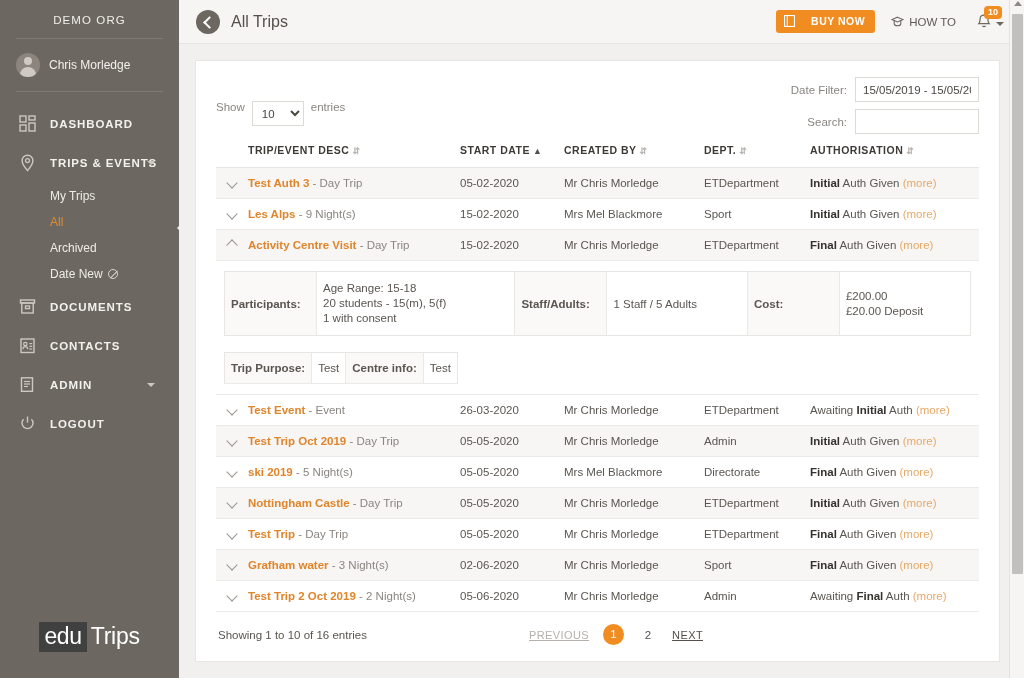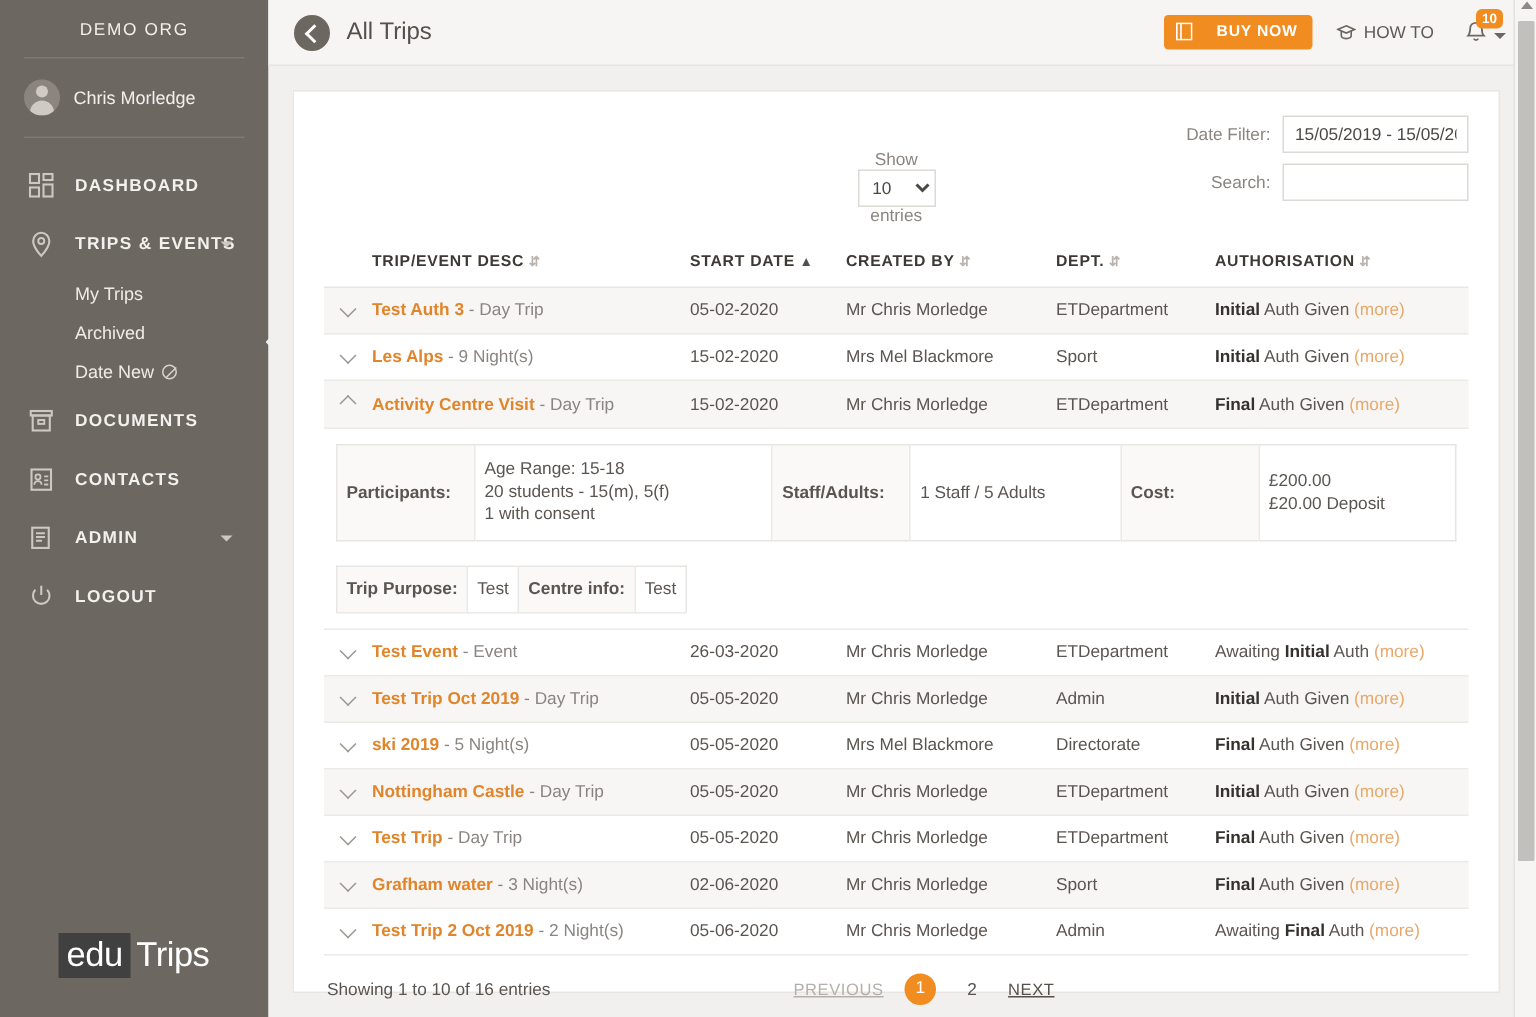--- a/index.html
+++ b/index.html
@@ -163,21 +163,21 @@
 
   .filters-right { position: absolute; right: 20px; top: 16px; text-align: right; }
   .filter-row { display: flex; align-items: center; justify-content: flex-end; margin-bottom: 7px; }
   .filter-label { font-size: 11.5px; color: #8a8580; margin-right: 8px; }
   .filter-input {
     border: 1px solid #ddd9d5; height: 25px; width: 124px;
     font-size: 11.5px; color: #4b4742; padding: 0 7px;
     font-family: "Liberation Sans", sans-serif; background: #fff;
   }
 
-  .show-row { display: flex; align-items: center; font-size: 11.5px; color: #8a8580; padding-top: 22px; flex-direction: column; }
+  .show-row { display: flex; align-items: flex-start; font-size: 11.5px; color: #8a8580; padding-top: 22px; }
   .show-select {
     margin: 0 7px; height: 25px; width: 52px; font-size: 11.5px;
     border: 1px solid #ddd9d5; color: #4b4742; background: #fff;
     font-family: "Liberation Sans", sans-serif; padding-left: 5px;
   }
 
   table.trips { width: 100%; border-collapse: collapse; margin-top: 12px; }
   table.trips thead th {
     text-align: left; font-size: 10.5px; font-weight: bold;
     letter-spacing: 0.5px; color: #3d3a36; padding: 6px 6px 11px 6px;
@@ -290,20 +290,21 @@
               <path d="M8.5 1.2c-3 0-5.4 2.4-5.4 5.4 0 4 5.4 10 5.4 10s5.4-6 5.4-10c0-3-2.4-5.4-5.4-5.4z" fill="none" stroke="#cdc8c2" stroke-width="1.4"></path>
               <circle cx="8.5" cy="6.6" r="2" fill="none" stroke="#cdc8c2" stroke-width="1.3"></circle>
             </svg>
         </span>
         <span class="nav-label">TRIPS &amp; EVENTS</span>
         <span class="caret"></span>
       </div>
 
       <div class="subnav">
         <div class="sub-item">My Trips</div>
+        <div class="sub-item active">All</div>
         <div class="sub-item">Archived</div>
         <div class="sub-item"><span>Date New</span><span class="circ-slash"></span></div>
       </div>
 
       <div class="nav-item">
         <span class="nav-icon">
           <svg width="17" height="17" viewBox="0 0 17 17">
               <rect x="1.5" y="2" width="14" height="3" fill="none" stroke="#cdc8c2" stroke-width="1.4"></rect>
               <rect x="2.8" y="5" width="11.4" height="10" fill="none" stroke="#cdc8c2" stroke-width="1.4"></rect>
               <rect x="6.5" y="8" width="4" height="2.6" fill="none" stroke="#cdc8c2" stroke-width="1.3"></rect>

